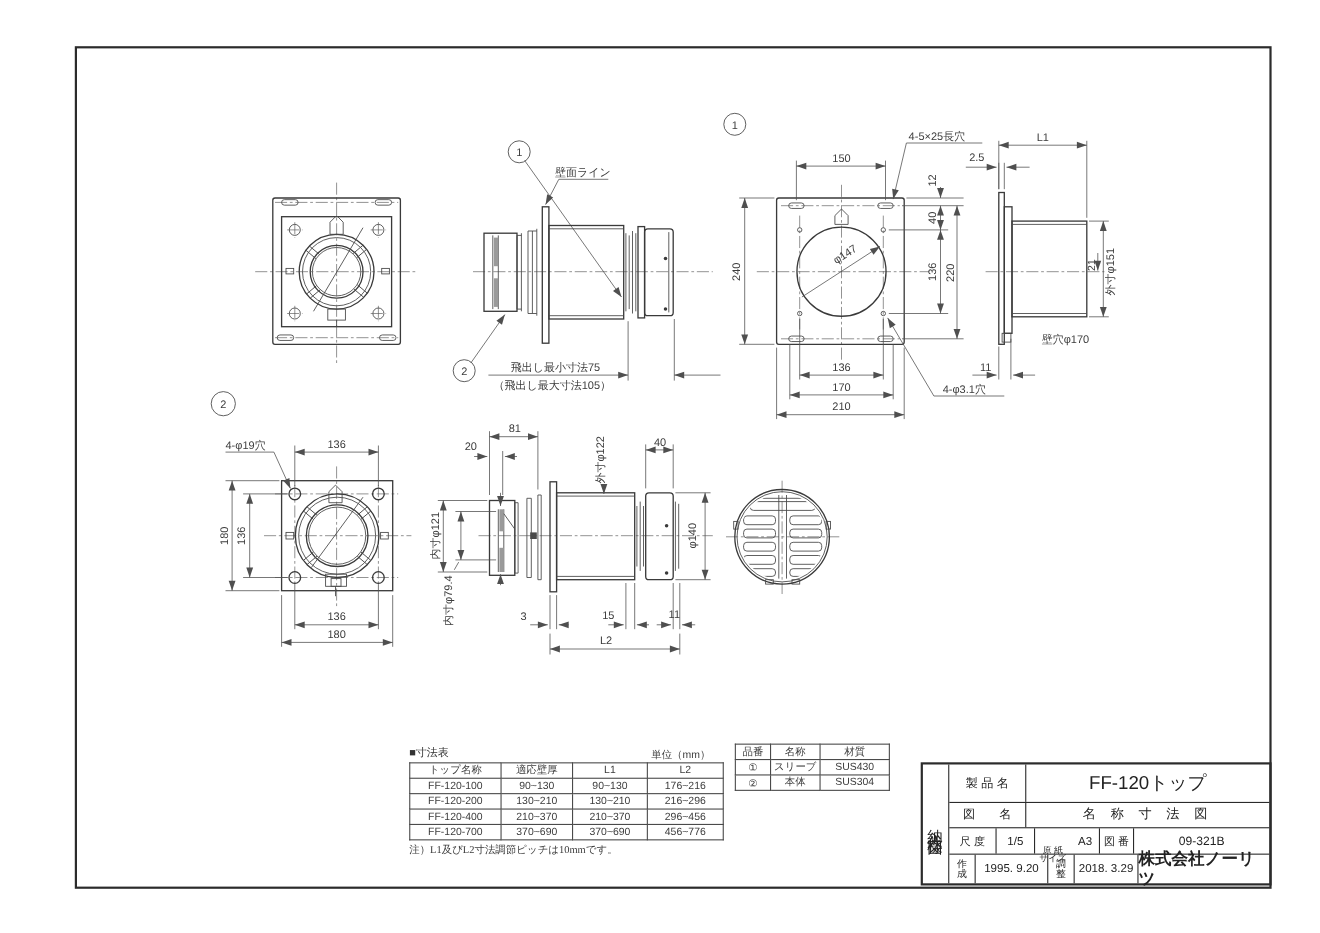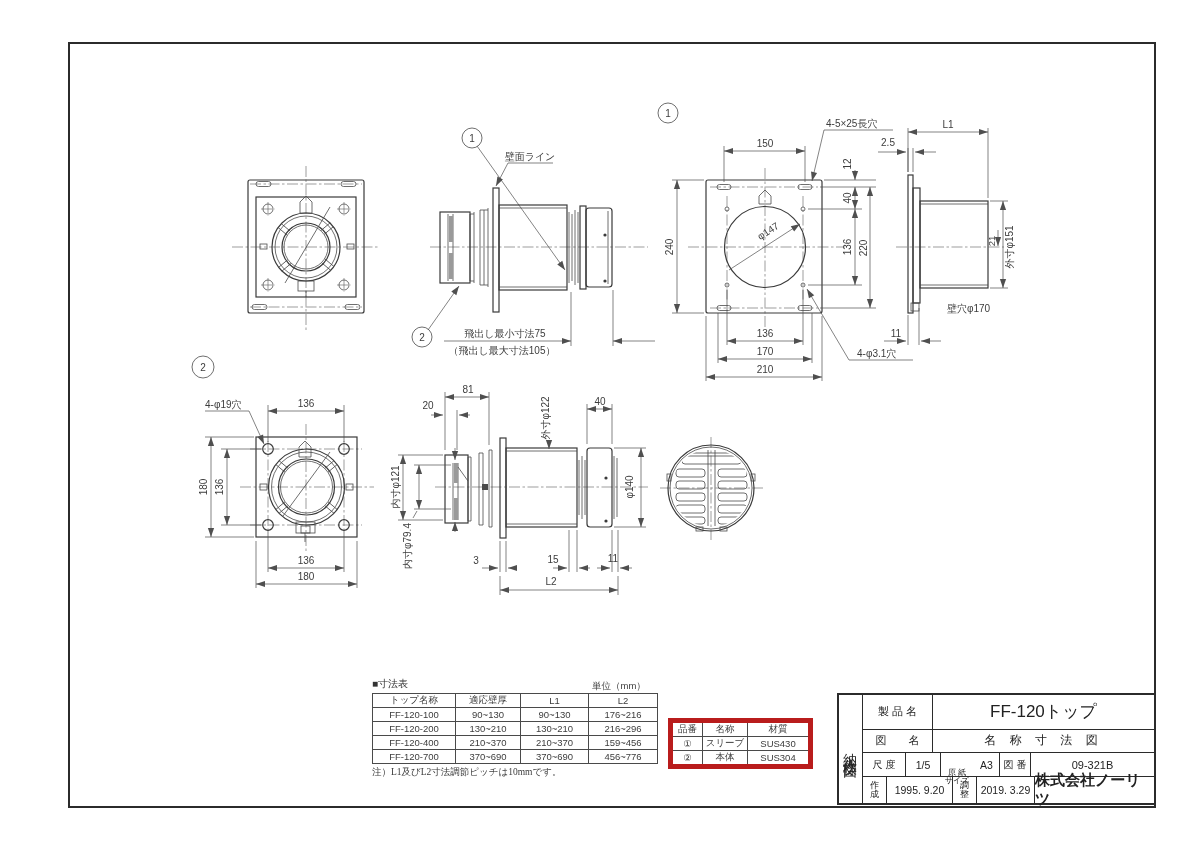--- a/index.html
+++ b/index.html
@@ -12,21 +12,21 @@
   .dim{stroke:#4f4f4f;stroke-width:0.7;fill:none;}
   .cl{stroke:#5a5a5a;stroke-width:0.6;fill:none;stroke-dasharray:11 2.5 2.5 2.5;}
   .t10{font-size:10px;} .t9{font-size:9.5px;}
 
   
   .dimtbl{position:absolute;left:372px;top:693px;width:285px;border:1px solid #4a4a4a;border-collapse:collapse;table-layout:fixed;}
   .dimtbl td{border:1px solid #4a4a4a;font-size:9.5px;text-align:center;height:13px;padding:0;color:#3c3c3c;}
   .tbl-title{position:absolute;left:372px;top:677px;font-size:10px;color:#333;}
   .tbl-unit{position:absolute;left:592px;top:680px;font-size:9.5px;color:#3c3c3c;}
   .tbl-note{position:absolute;left:372px;top:766px;font-size:9.5px;color:#3c3c3c;font-family:Liberation Serif, serif;}
-  .partstbl{position:absolute;left:668px;top:718px;width:140px;border:5px solid #b91c1c;border-collapse:collapse;table-layout:fixed;padding-left:40px;}
+  .partstbl{position:absolute;left:668px;top:676px;width:140px;border:1px solid #b91c1c;border-collapse:collapse;table-layout:fixed;padding-left:40px;}
   .partstbl td{border:1px solid #4a4a4a;font-size:9.5px;text-align:center;height:12px;padding:0;color:#3c3c3c;}
 
   
   .tblock{position:absolute;left:837px;top:693px;width:319px;height:112px;border:2px solid #2b2b2b;box-sizing:border-box;display:flex;}
   .tblock *{box-sizing:border-box;}
   .tb-side{width:24px;border-right:1.5px solid #2b2b2b;display:flex;align-items:center;justify-content:center;
            writing-mode:vertical-rl;text-orientation:upright;font-size:14px;letter-spacing:3px;color:#222;}
   .tb-main{flex:1;display:flex;flex-direction:column;}
   .tb-row{display:flex;border-bottom:1.5px solid #2b2b2b;}
   .tb-row:last-child{border-bottom:none;}
@@ -466,21 +466,21 @@
     <tr>
       <td>FF-120-200</td>
           <td>130~210</td>
       <td>130~210</td>
           <td>216~296</td>
     </tr>
     <tr>
       <td>FF-120-400</td>
           <td>210~370</td>
       <td>210~370</td>
-          <td>159~456</td>
+          <td>296~456</td>
     </tr>
     <tr>
       <td>FF-120-700</td>
           <td>370~690</td>
       <td>370~690</td>
           <td>456~776</td>
     </tr>
   </tbody>
     </table>
   <div class="tbl-note">注）L1及びL2寸法調節ピッチは10mmです。</div>
@@ -529,18 +529,18 @@
         <div class="tb-cell" style="width:26px;font-size:10.5px;">A3</div>
         <div class="tb-cell" style="width:31px;font-size:10px;text-align:center;">図 番</div>
         <div class="tb-cell" style="flex:1;font-size:11px;">09-321B</div>
       </div>
       <div class="tb-row" style="height:26px;">
         <div class="tb-cell pre" style="width:24px;font-size:9px;">作
 成</div>
         <div class="tb-cell" style="width:66px;font-size:10.5px;">1995. 9.20</div>
         <div class="tb-cell pre" style="width:24px;font-size:9px;">調
 整</div>
-        <div class="tb-cell" style="width:58px;font-size:10.5px;">2019. 3.29</div>
+        <div class="tb-cell" style="width:58px;font-size:10.5px;">2018. 3.29</div>
         <div class="tb-cell" style="flex:1;font-size:15px;font-weight:bold;">株式会社ノーリツ</div>
       </div>
     </div>
   </div>
 </div>
 
 </body></html>

